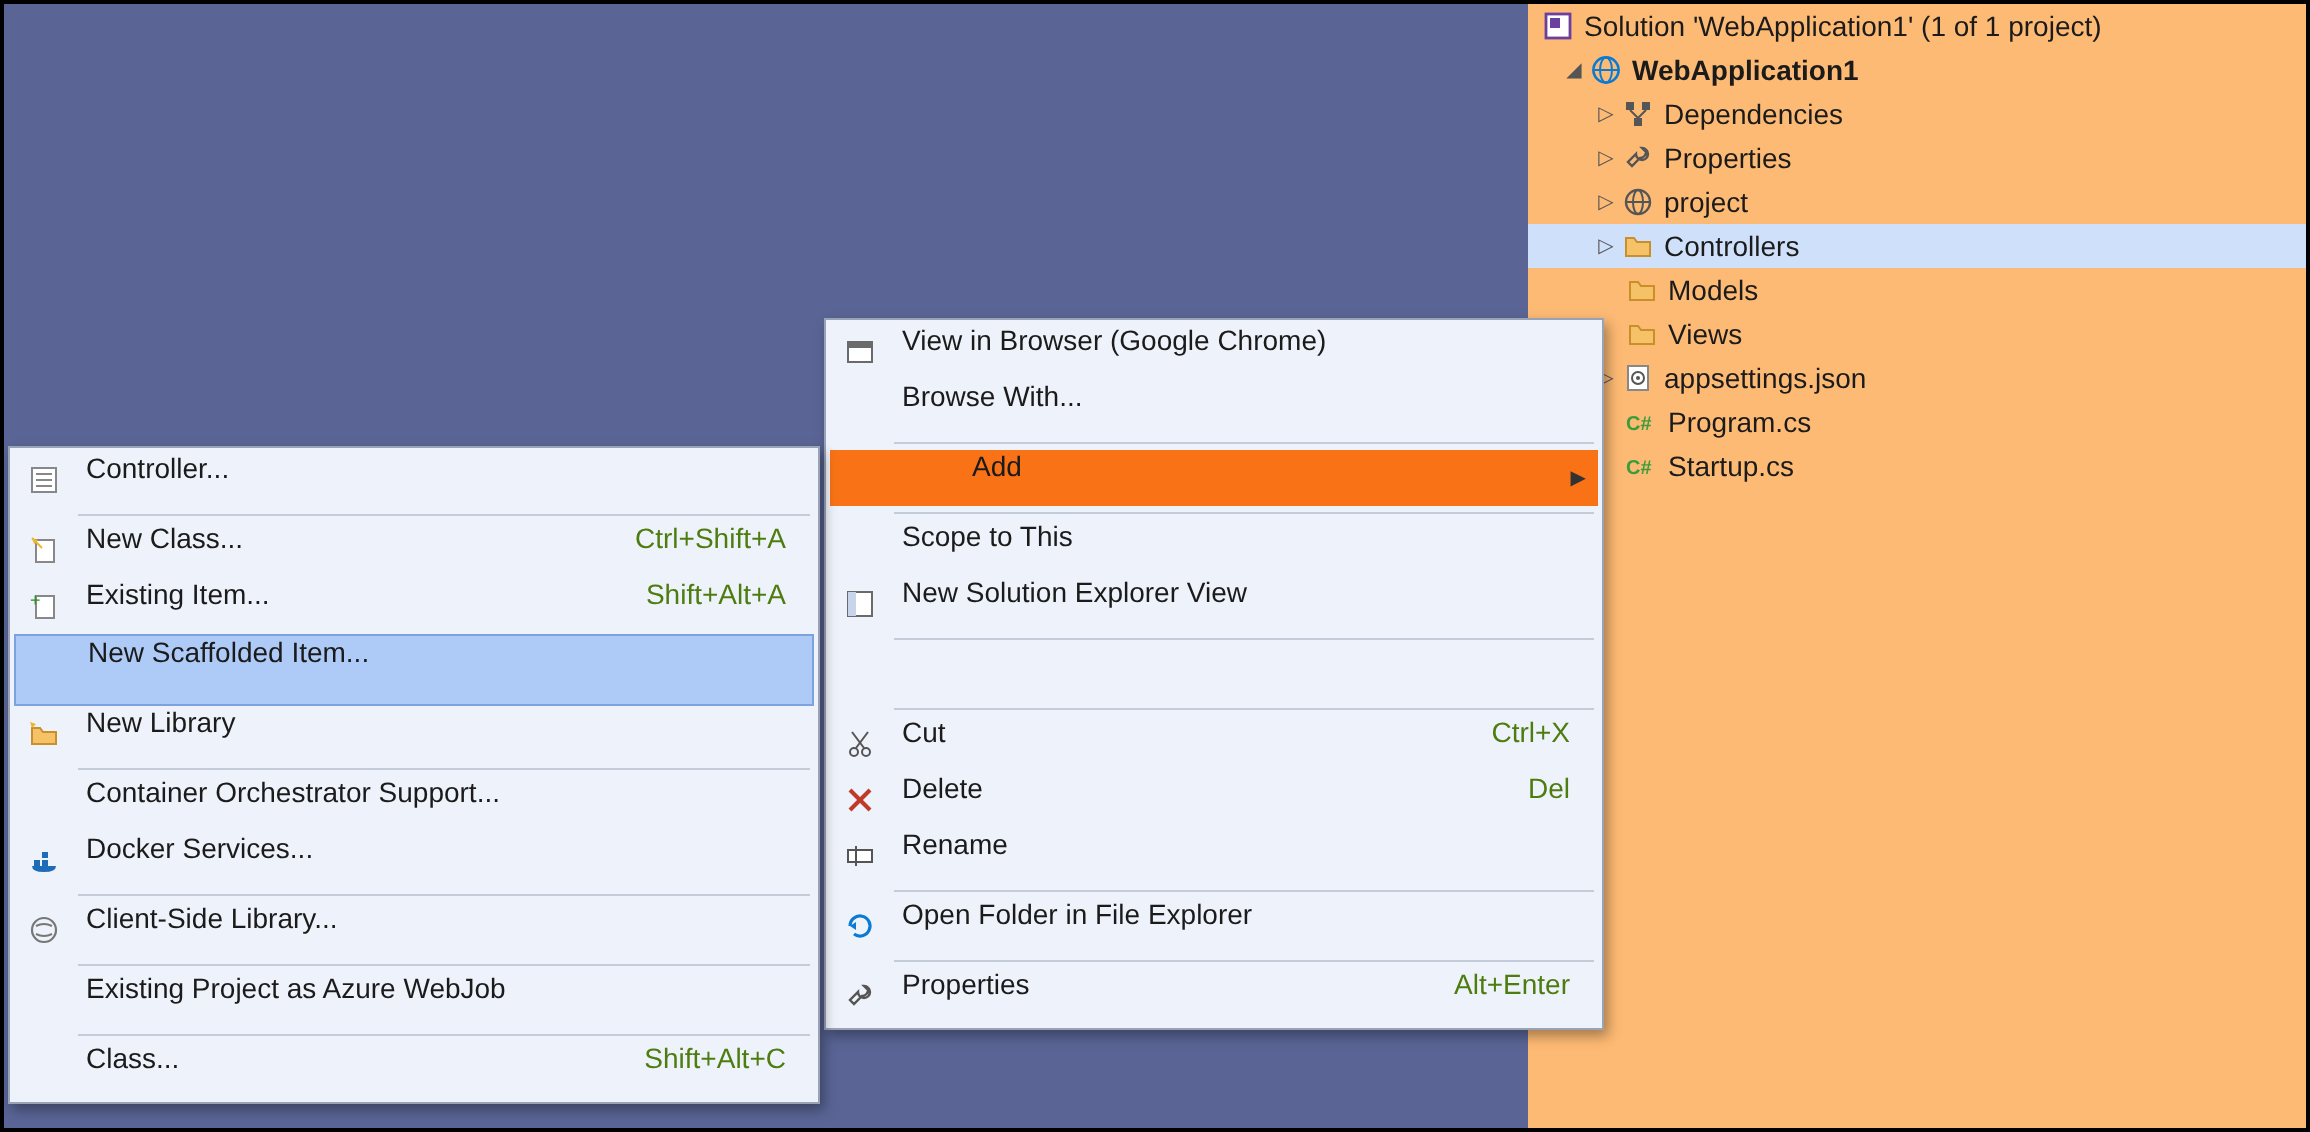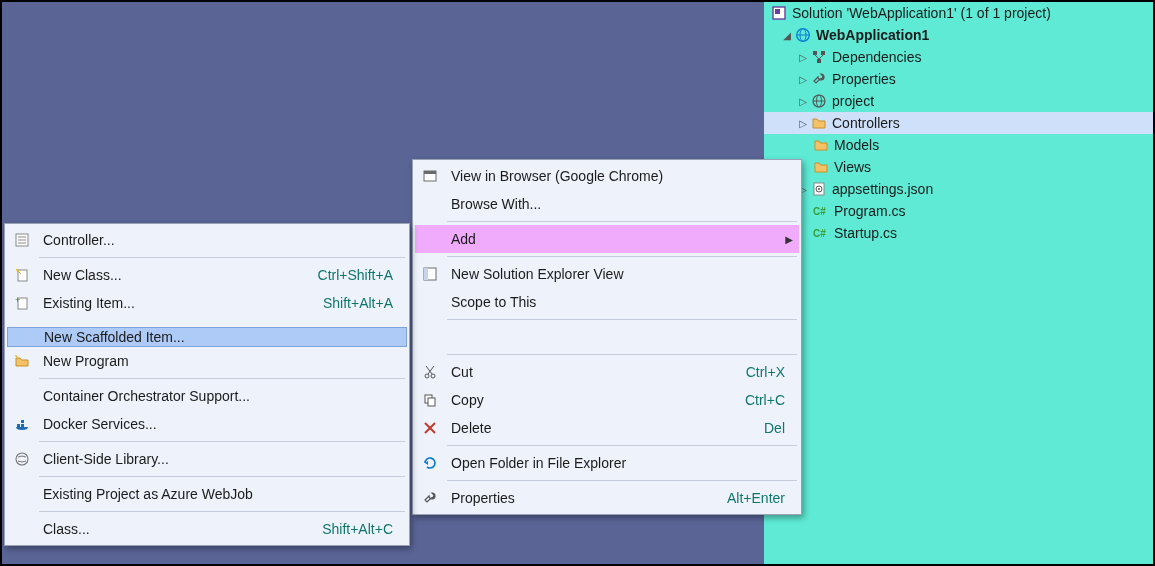--- a/index.html
+++ b/index.html
@@ -21,21 +21,21 @@
     position: absolute;
     left: 0; top: 0;
     width: 762px; height: 562px;
     background: #5a6596;
   }
   
   .solution-panel {
     position: absolute;
     right: 0; top: 0;
     width: 389px; height: 562px;
-    background: #5eead4;
+    background: #fdba74;
   }
   .sol-row {
     display: flex;
     align-items: center;
     height: 22px;
     padding-left: 6px;
     white-space: nowrap;
   }
   .sol-row.selected { background: #cfe0fb; }
   .sol-indent { display: inline-block; }
@@ -57,35 +57,35 @@
   
   .ctx-menu {
     position: absolute;
     background: #eef2fa;
     border: 1px solid #9aa3b5;
     box-shadow: 2px 3px 6px rgba(0,0,0,0.35);
     padding: 2px 2px;
   }
   .ctx-row {
     display: flex;
-    align-items: center;
+    align-items: flex-start;
     height: 28px;
     padding-right: 14px;
     position: relative;
   }
-  .ctx-row.highlight { background: #f0abfc; }
-  .ctx-row.hover-sel { background: #aecaf7; border: 1px solid #7da2e0; height: 20px; margin-top: 10px; }
+  .ctx-row.highlight { background: #f97316; gap: 35px; }
+  .ctx-row.hover-sel { background: #aecaf7; border: 1px solid #7da2e0; height: 36px; }
   .ctx-icon-col {
     width: 30px; height: 100%;
     display: inline-flex;
     align-items: center; justify-content: center;
     flex: 0 0 30px;
   }
   .ctx-label { flex: 1 1 auto; padding-left: 6px; }
-  .ctx-shortcut { color: #0f766e; padding-left: 20px; }
+  .ctx-shortcut { color: #4d7c0f; padding-left: 20px; }
   .ctx-arrow {
     position: absolute; right: 6px; top: 50%;
     transform: translateY(-50%);
     font-size: 10px; color: #333;
   }
   .ctx-sep {
     height: 1px;
     background: #c5ccd9;
     margin: 3px 2px 3px 32px;
   }
@@ -245,31 +245,31 @@
       <span class="ctx-label">Browse With...</span>
     </div>
     <div class="ctx-sep"></div>
     <div class="ctx-row highlight">
       <span class="ctx-icon-col"></span>
       <span class="ctx-label">Add</span>
       <span class="ctx-arrow">▶</span>
     </div>
     <div class="ctx-sep"></div>
     <div class="ctx-row">
+      <span class="ctx-icon-col"></span>
+      <span class="ctx-label">Scope to This</span>
+    </div>
+    <div class="ctx-row">
       <span class="ctx-icon-col">
         <svg width="16" height="16">
             <rect x="2" y="2" width="12" height="12" fill="#fff" stroke="#6a6a6a"></rect>
             <rect x="2" y="2" width="4" height="12" fill="#c8d4ea"></rect>
           </svg>
       </span>
       <span class="ctx-label">New Solution Explorer View</span>
-    </div>
-    <div class="ctx-row">
-      <span class="ctx-icon-col"></span>
-      <span class="ctx-label">Scope to This</span>
     </div>
     <div class="ctx-sep"></div>
     <div class="ctx-row">
       <span class="ctx-icon-col"></span>
     </div>
     <div class="ctx-sep"></div>
     <div class="ctx-row">
       <span class="ctx-icon-col">
         <svg width="16" height="16">
             <circle cx="5" cy="12" r="2" fill="none" stroke="#555"></circle>
@@ -277,36 +277,35 @@
             <line x1="6" y1="10" x2="12" y2="2" stroke="#555"></line>
             <line x1="10" y1="10" x2="4" y2="2" stroke="#555"></line>
           </svg>
       </span>
       <span class="ctx-label">Cut</span>
       <span class="ctx-shortcut">Ctrl+X</span>
     </div>
     <div class="ctx-row">
       <span class="ctx-icon-col">
         <svg width="16" height="16">
-            <rect x="3" y="3" width="7" height="8" fill="#fff" stroke="#555"></rect>
-            <rect x="6" y="6" width="7" height="8" fill="#fff" stroke="#555"></rect>
-          </svg>
-      </span>
-      <span class="ctx-label">Copy</span>
-      <span class="ctx-shortcut">Ctrl+C</span>
-    </div>
-    <div class="ctx-row">
-      <span class="ctx-icon-col">
-        <svg width="16" height="16">
             <line x1="3" y1="3" x2="13" y2="13" stroke="#c0392b" stroke-width="2"></line>
             <line x1="13" y1="3" x2="3" y2="13" stroke="#c0392b" stroke-width="2"></line>
           </svg>
       </span>
       <span class="ctx-label">Delete</span>
       <span class="ctx-shortcut">Del</span>
+    </div>
+    <div class="ctx-row">
+      <span class="ctx-icon-col">
+        <svg width="16" height="16">
+            <rect x="2" y="5" width="12" height="6" fill="#fff" stroke="#555"></rect>
+            <line x1="6" y1="3" x2="6" y2="13" stroke="#555"></line>
+          </svg>
+      </span>
+      <span class="ctx-label">Rename</span>
     </div>
     <div class="ctx-sep"></div>
     <div class="ctx-row">
       <span class="ctx-icon-col">
         <svg width="16" height="16">
             <path d="M3 8 a5 5 0 1 1 2 4" fill="none" stroke="#0a7bd4" stroke-width="1.6"></path>
             <polygon points="3,8 6,6 6,10" fill="#0a7bd4"></polygon>
           </svg>
       </span>
       <span class="ctx-label">Open Folder in File Explorer</span>
@@ -361,21 +360,21 @@
       <span class="ctx-icon-col"></span>
       <span class="ctx-label">New Scaffolded Item...</span>
     </div>
     <div class="ctx-row">
       <span class="ctx-icon-col">
         <svg width="16" height="16">
             <path d="M2 5 h4 l1.5 2 H14 v6 H2 z" fill="#f5c267" stroke="#c98f2a"></path>
             <polygon points="1,2 4,3 2,5" fill="#f0b429"></polygon>
           </svg>
       </span>
-      <span class="ctx-label">New Program</span>
+      <span class="ctx-label">New Library</span>
     </div>
     <div class="ctx-sep"></div>
     <div class="ctx-row">
       <span class="ctx-icon-col"></span>
       <span class="ctx-label">Container Orchestrator Support...</span>
     </div>
     <div class="ctx-row">
       <span class="ctx-icon-col">
         <svg width="16" height="16">
             <rect x="3" y="8" width="3" height="3" fill="#1e6bb8"></rect>

